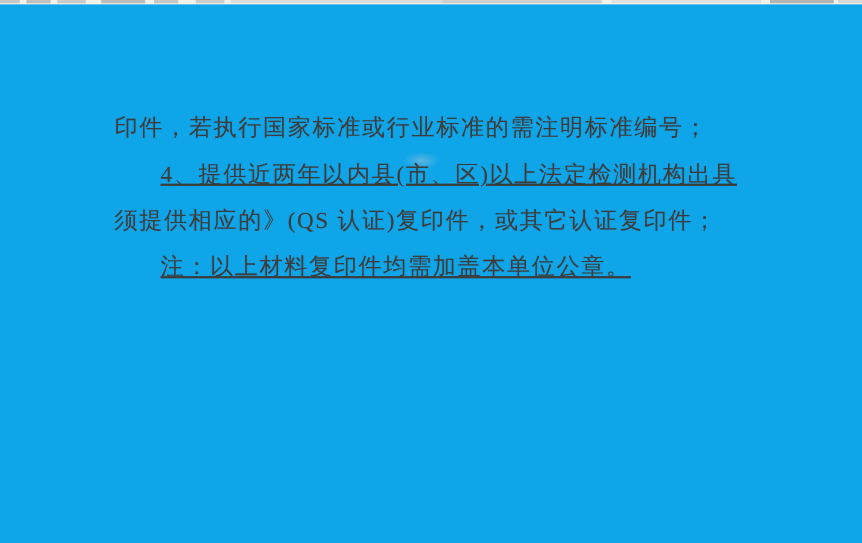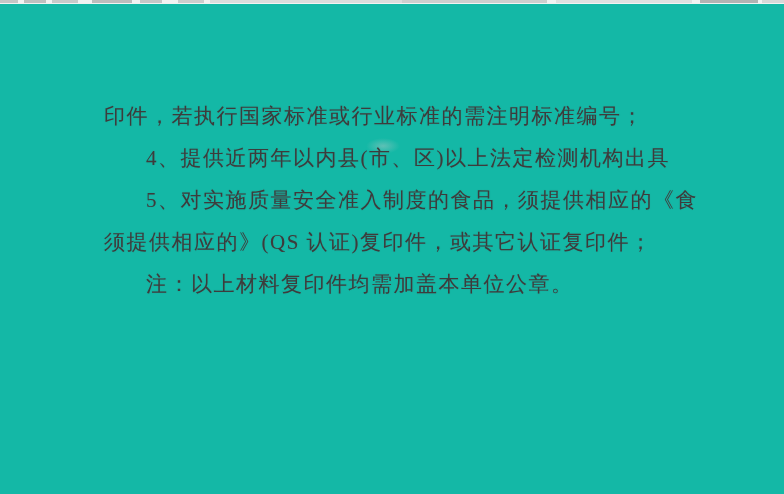--- a/index.html
+++ b/index.html
@@ -4,21 +4,21 @@
 <style>
   html, body {
     margin: 0;
     padding: 0;
     background: #ffffff;
   }
   .page {
     position: relative;
     width: 784px;
     height: 494px;
-    background: #14b8a6;
+    background: #0ea5e9;
     overflow: hidden;
     font-family: "Liberation Serif", serif;
   }
   
   .scan-edge {
     position: absolute;
     top: 0;
     left: 0;
     width: 784px;
     height: 4px;
@@ -62,20 +62,21 @@
     letter-spacing: 1.5px;
     color: #3c3c3c;
     text-shadow: 0 0 1px rgba(90, 90, 90, 0.35);
   }
   .line {
     height: 42px;
     white-space: nowrap;
   }
   .line.indent {
     padding-left: 42px;
+    text-decoration: underline;
   }
 </style>
 </head>
 <body>
 
 <div class="page">
 
   <div class="scan-edge">
     <i class="seg1"></i>
       <i class="seg2"></i>
@@ -88,18 +89,17 @@
     <i class="seg9"></i>
       <i class="seg10"></i>
       <i class="seg11"></i>
   </div>
 
   <div class="smudge"></div>
 
   <div class="text-block">
     <div class="line">印件，若执行国家标准或行业标准的需注明标准编号；</div>
     <div class="line indent">4、提供近两年以内县(市、区)以上法定检测机构出具</div>
-    <div class="line indent">5、对实施质量安全准入制度的食品，须提供相应的《食</div>
     <div class="line">须提供相应的》(QS 认证)复印件，或其它认证复印件；</div>
     <div class="line indent">注：以上材料复印件均需加盖本单位公章。</div>
   </div>
 
 </div>
 
 </body></html>

